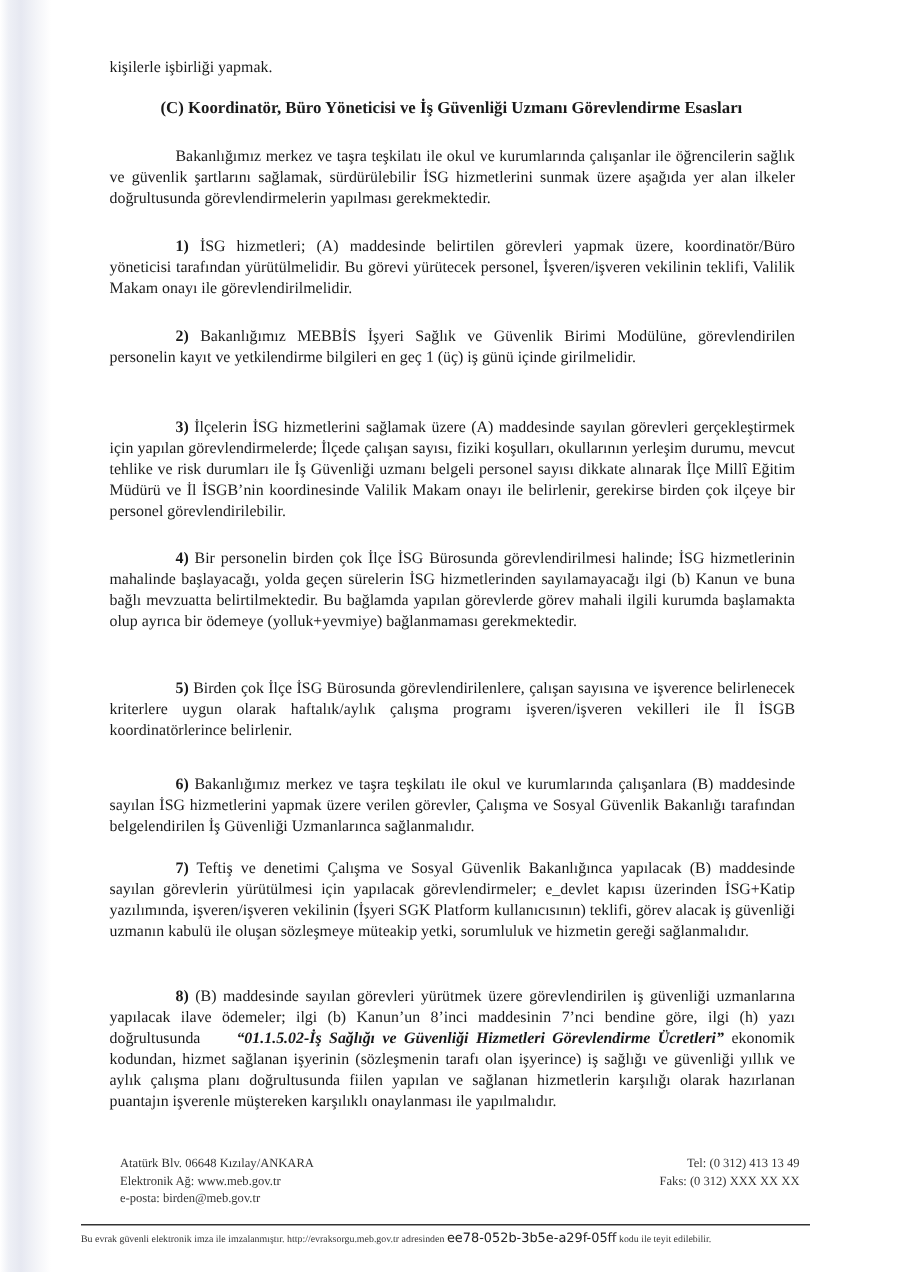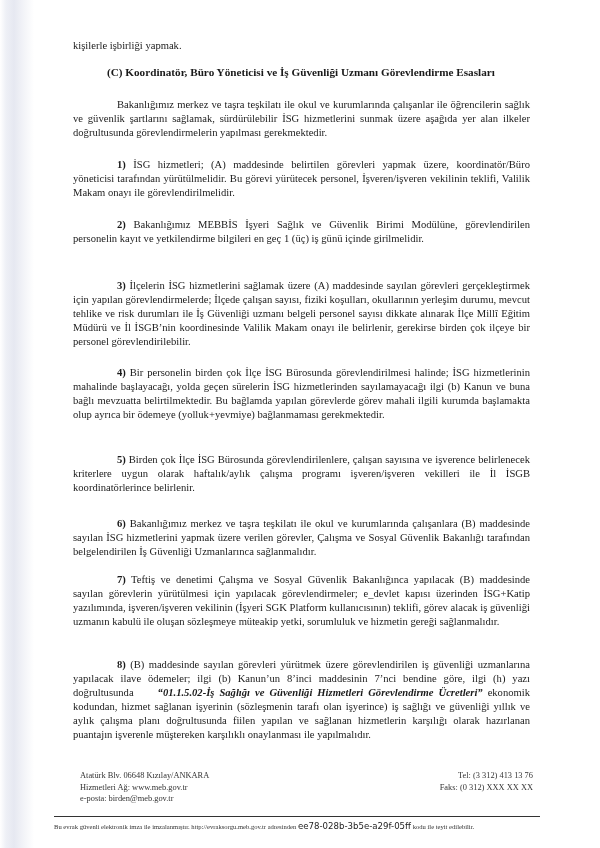--- a/index.html
+++ b/index.html
@@ -86,26 +86,26 @@
   </p>
 
   <p class="p indent para" style="top:658px;">
     <span class="num">8)</span>
     <span>(B) maddesinde sayılan görevleri yürütmek üzere görevlendirilen iş güvenliği uzmanlarına yapılacak ilave ödemeler; ilgi (b) Kanun’un 8’inci maddesinin 7’nci bendine göre, ilgi (h) yazı doğrultusunda </span><span class="bi">“01.1.5.02-İş Sağlığı ve Güvenliği Hizmetleri Görevlendirme Ücretleri”</span><span> ekonomik kodundan, hizmet sağlanan işyerinin (sözleşmenin tarafı olan işyerince) iş sağlığı ve güvenliği yıllık ve aylık çalışma planı doğrultusunda fiilen yapılan ve sağlanan hizmetlerin karşılığı olarak hazırlanan puantajın işverenle müştereken karşılıklı onaylanması ile yapılmalıdır.</span>
   </p>
 </div>
 
 <div class="footer-left">
   <div>Atatürk Blv.   06648 Kızılay/ANKARA</div>
-  <div>Hizmetleri Ağ: www.meb.gov.tr</div>
+  <div>Elektronik Ağ: www.meb.gov.tr</div>
   <div>e-posta: birden@meb.gov.tr</div>
 </div>
 
 <div class="footer-right">
-  <div>Tel: (3 312) 413 13 76</div>
+  <div>Tel: (0 312) 413 13 49</div>
   <div>Faks: (0 312) XXX XX XX</div>
 </div>
 
 <div class="footer-rule"></div>
 
 <div class="verify">
-  <span>Bu evrak güvenli elektronik imza ile imzalanmıştır. http://evraksorgu.meb.gov.tr adresinden </span><span class="code">ee78-028b-3b5e-a29f-05ff</span><span> kodu ile teyit edilebilir.</span>
+  <span>Bu evrak güvenli elektronik imza ile imzalanmıştır. http://evraksorgu.meb.gov.tr adresinden </span><span class="code">ee78-052b-3b5e-a29f-05ff</span><span> kodu ile teyit edilebilir.</span>
 </div>
 
 </body></html>

